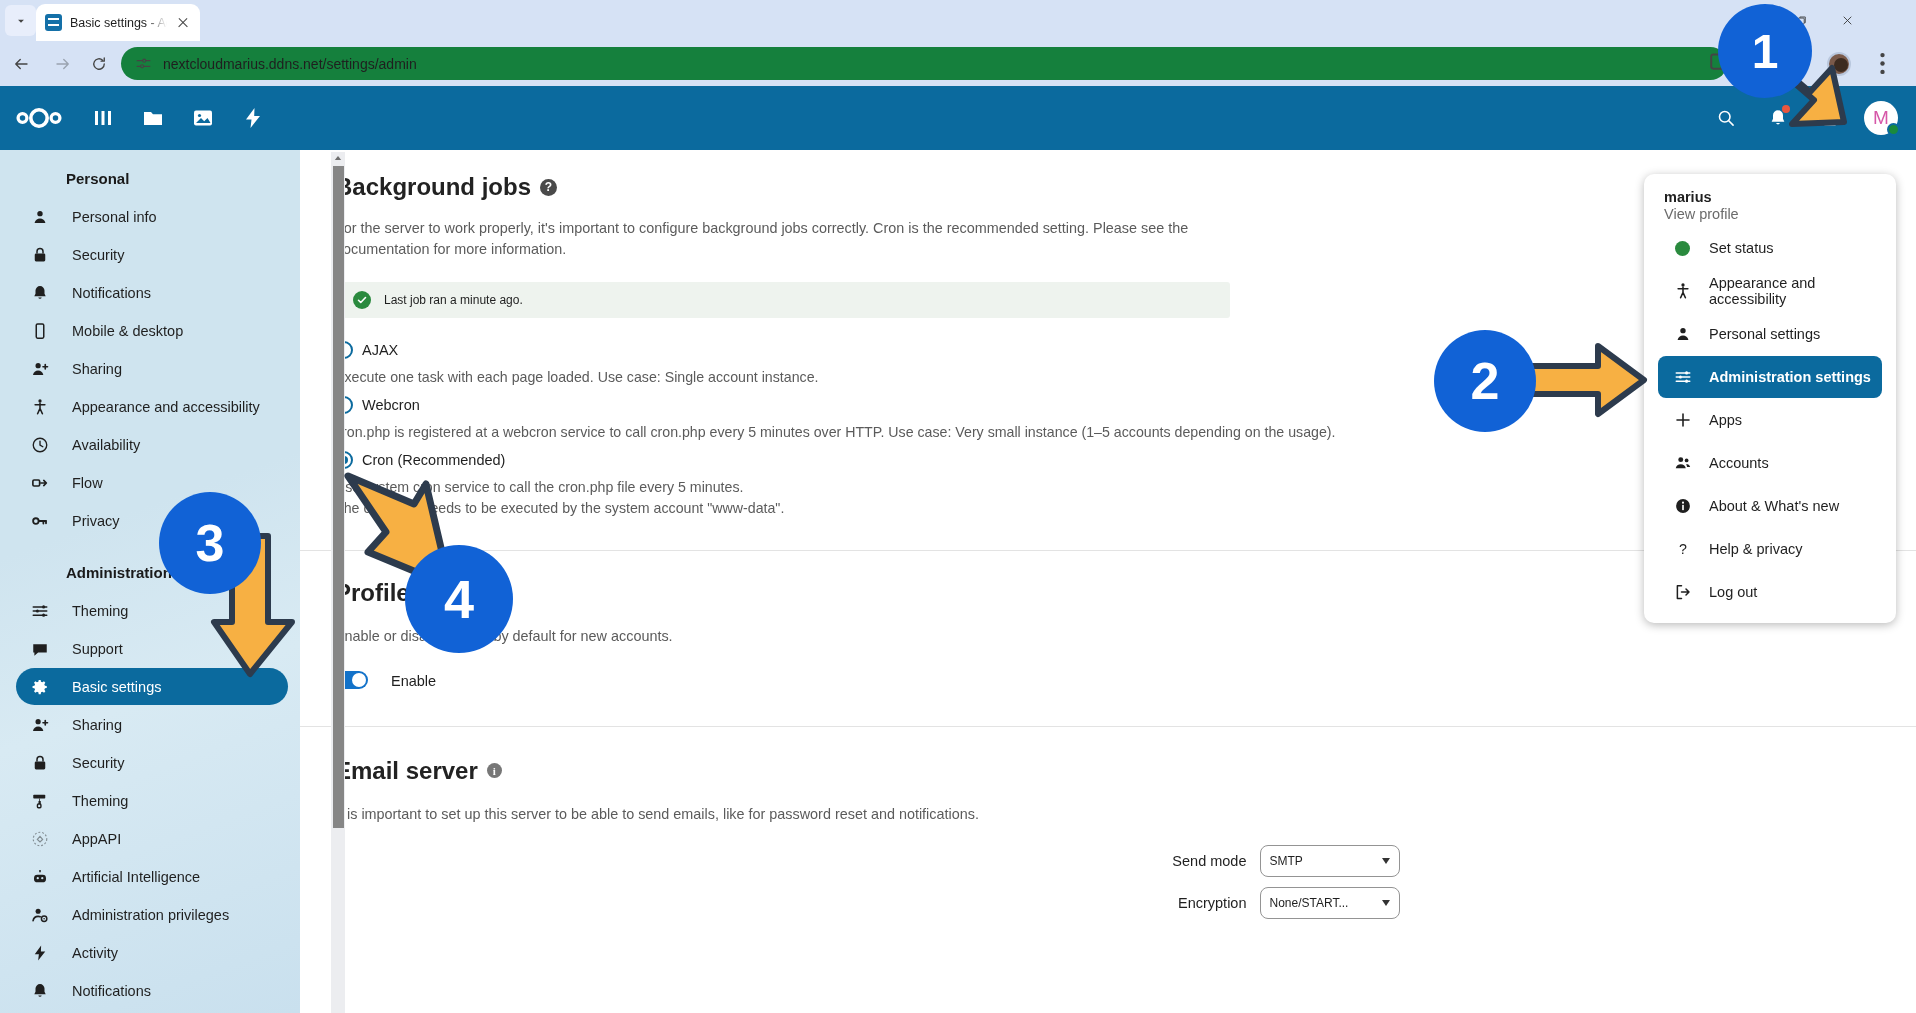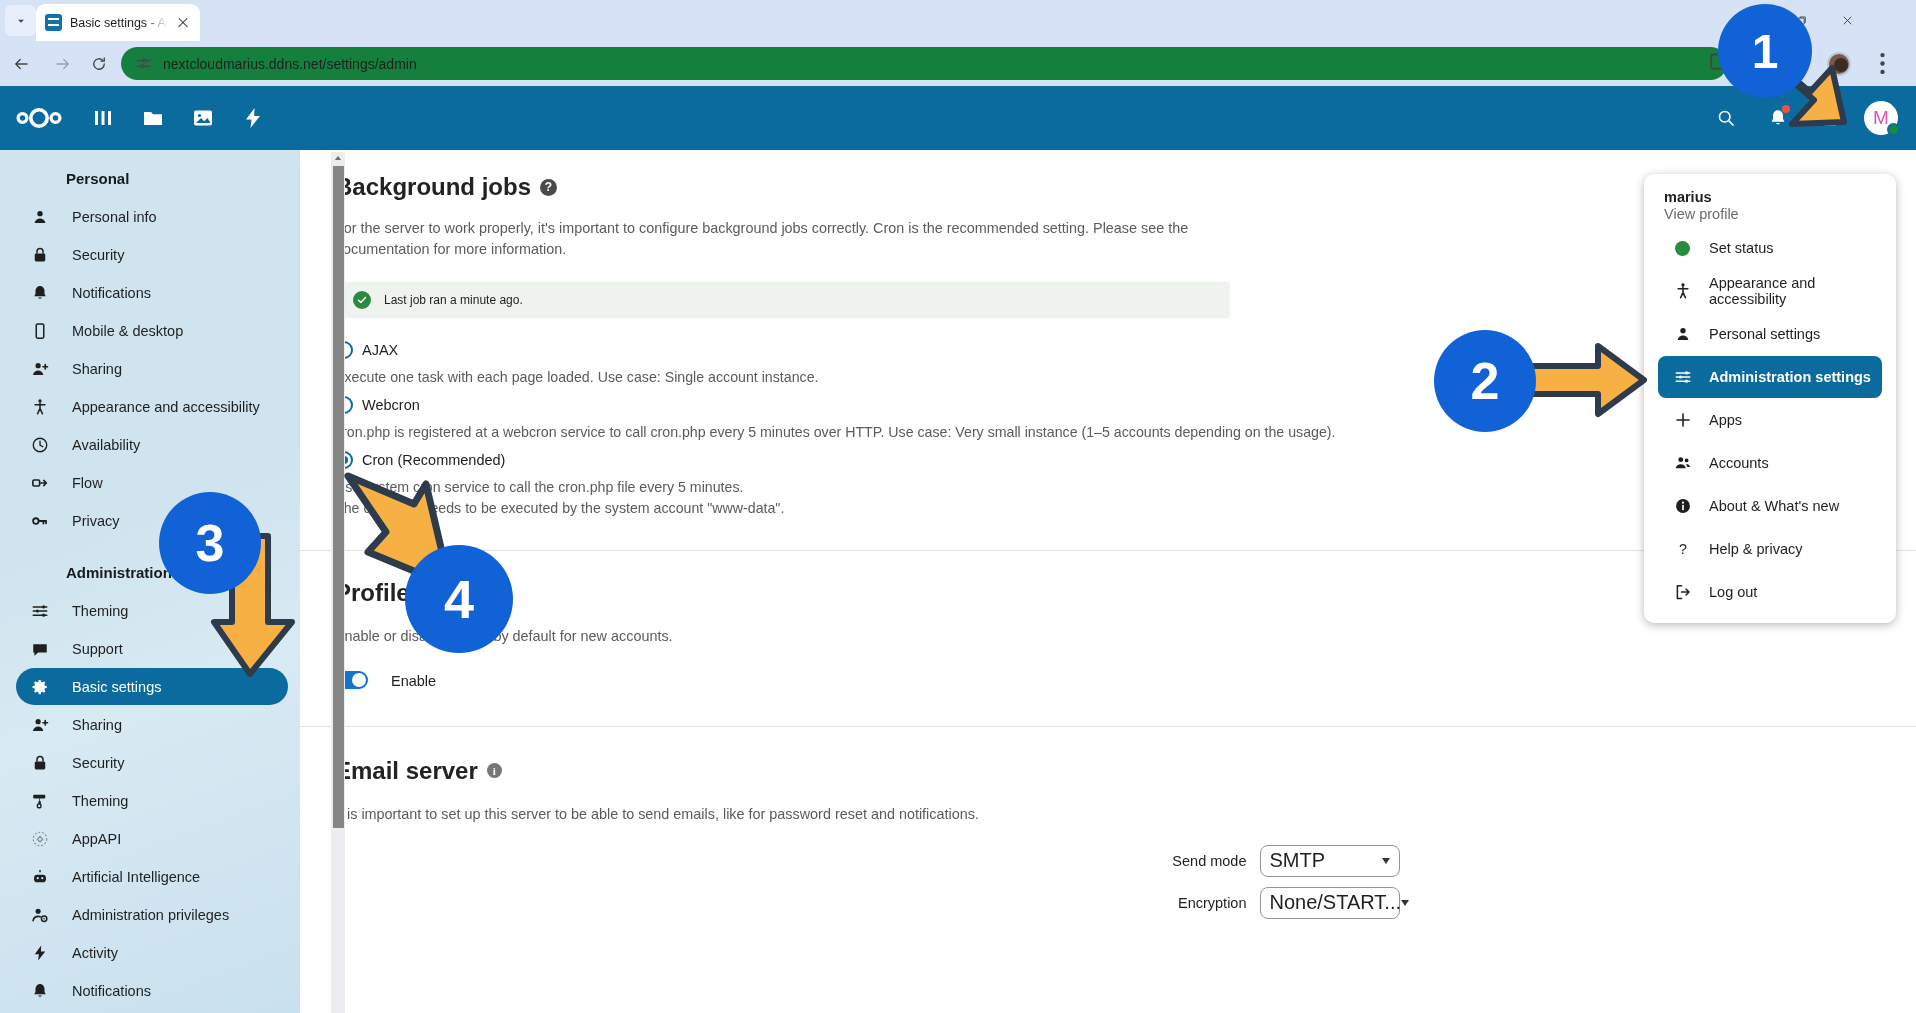--- a/index.html
+++ b/index.html
@@ -117,21 +117,21 @@
   .radio.checked:after { content:""; position:absolute; left:3px; top:3px; width:8px; height:8px; border-radius:50%; background:#0b6a9e; }
   .opt-desc { font-size:14.2px; color:#5b5b5b; }
   .divider { height:1px; background:#e3e3e3; }
   .toggle-row { display:flex; align-items:flex-end; gap:23px; font-size:14.5px; color:#1f1f1f; }
   .toggle { width:33px; height:18px; border-radius:9px; background:#1372c9; position:relative; flex:0 0 auto; }
   .toggle:after { content:""; position:absolute; right:2px; top:2px; width:14px; height:14px; border-radius:50%; background:#fff; }
   .field-row { display:flex; align-items:center; justify-content:center; gap:13px; margin-left:220px; }
   .field-label { font-size:14.5px; color:#1f1f1f; text-align:right; width:175px; }
   .select {
     width:140px; height:32px; border:1.6px solid #949494; border-radius:8px; background:#fff;
-    display:flex; align-items:center; padding:0 9px; font-size:20px; color:#1f1f1f; justify-content:space-between;
+    display:flex; align-items:center; padding:0 9px; font-size:12px; color:#1f1f1f; justify-content:space-between;
   }
   .caret { width:0;height:0;border-left:4.5px solid transparent;border-right:4.5px solid transparent;border-top:6px solid #333; }
 
   
   .user-menu {
     position:absolute; right:20px; top:174px; width:252px;
     background:#fff; border-radius:10px; box-shadow:0 2px 10px rgba(0,0,0,.28); padding:8px 0 9px 0; z-index:40;
   }
   .um-head { padding:7px 0 4px 20px; }
   .um-name { font-size:14.5px; font-weight:bold; color:#1f1f1f; }

